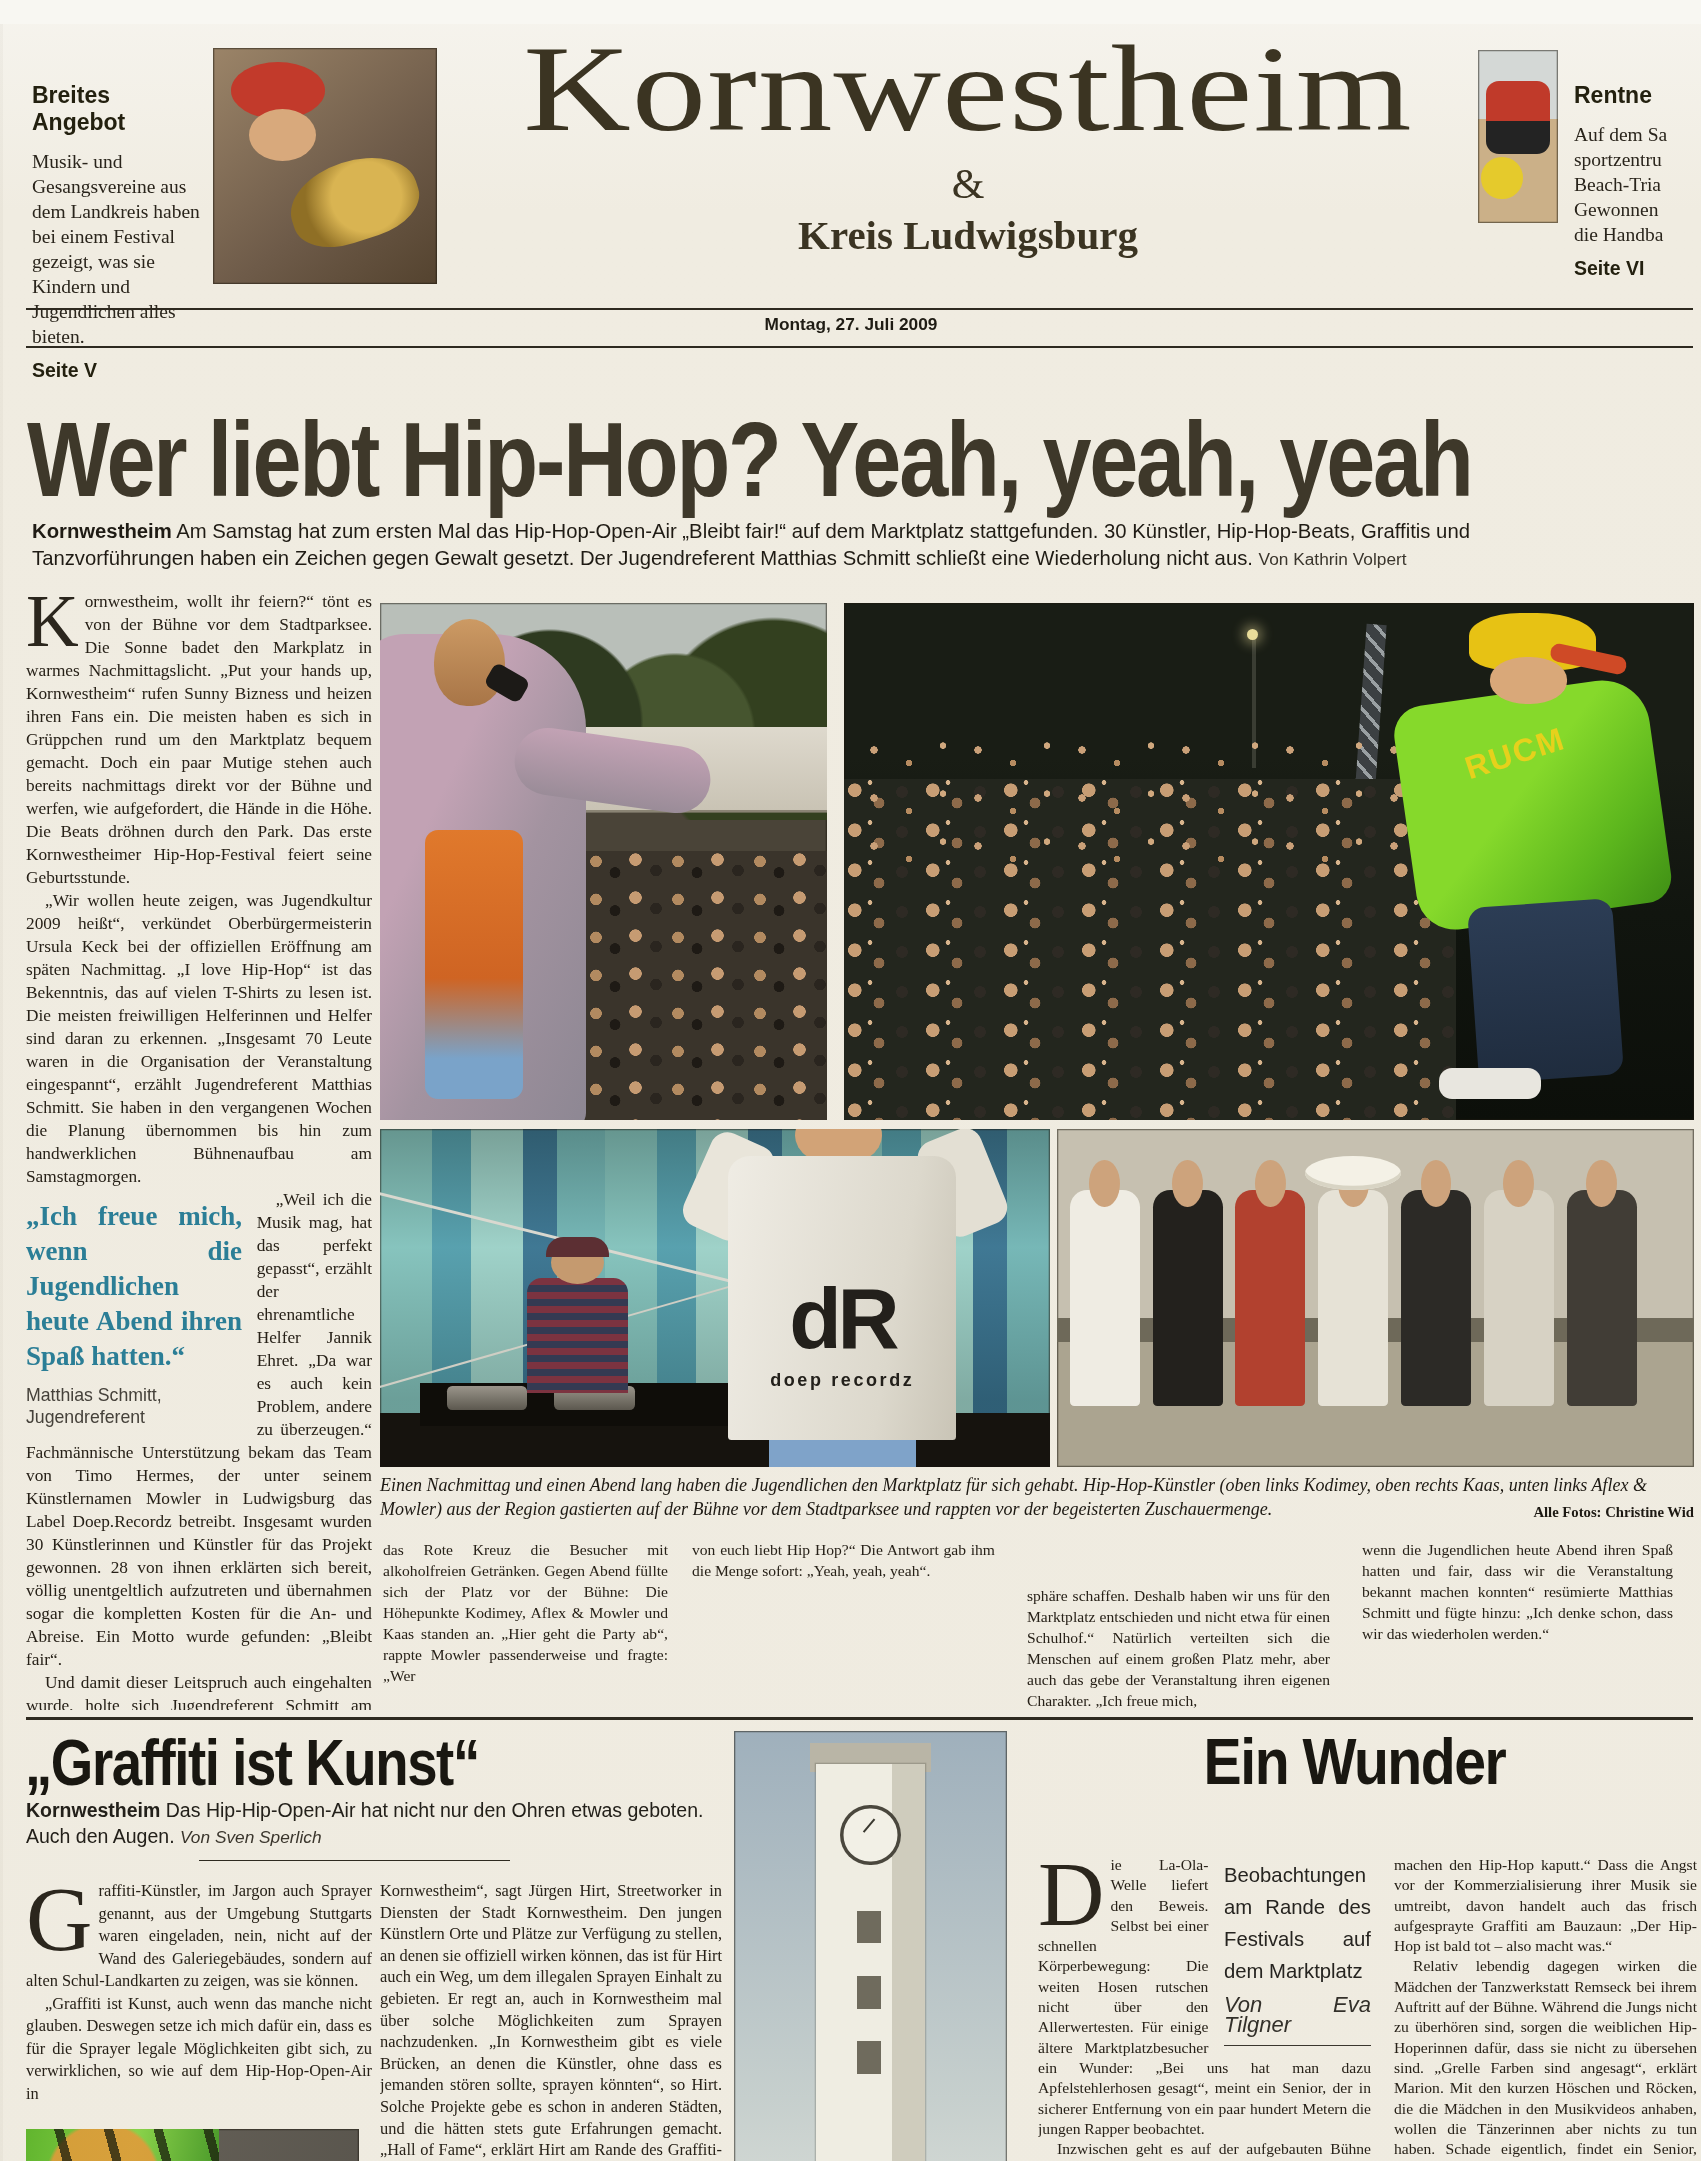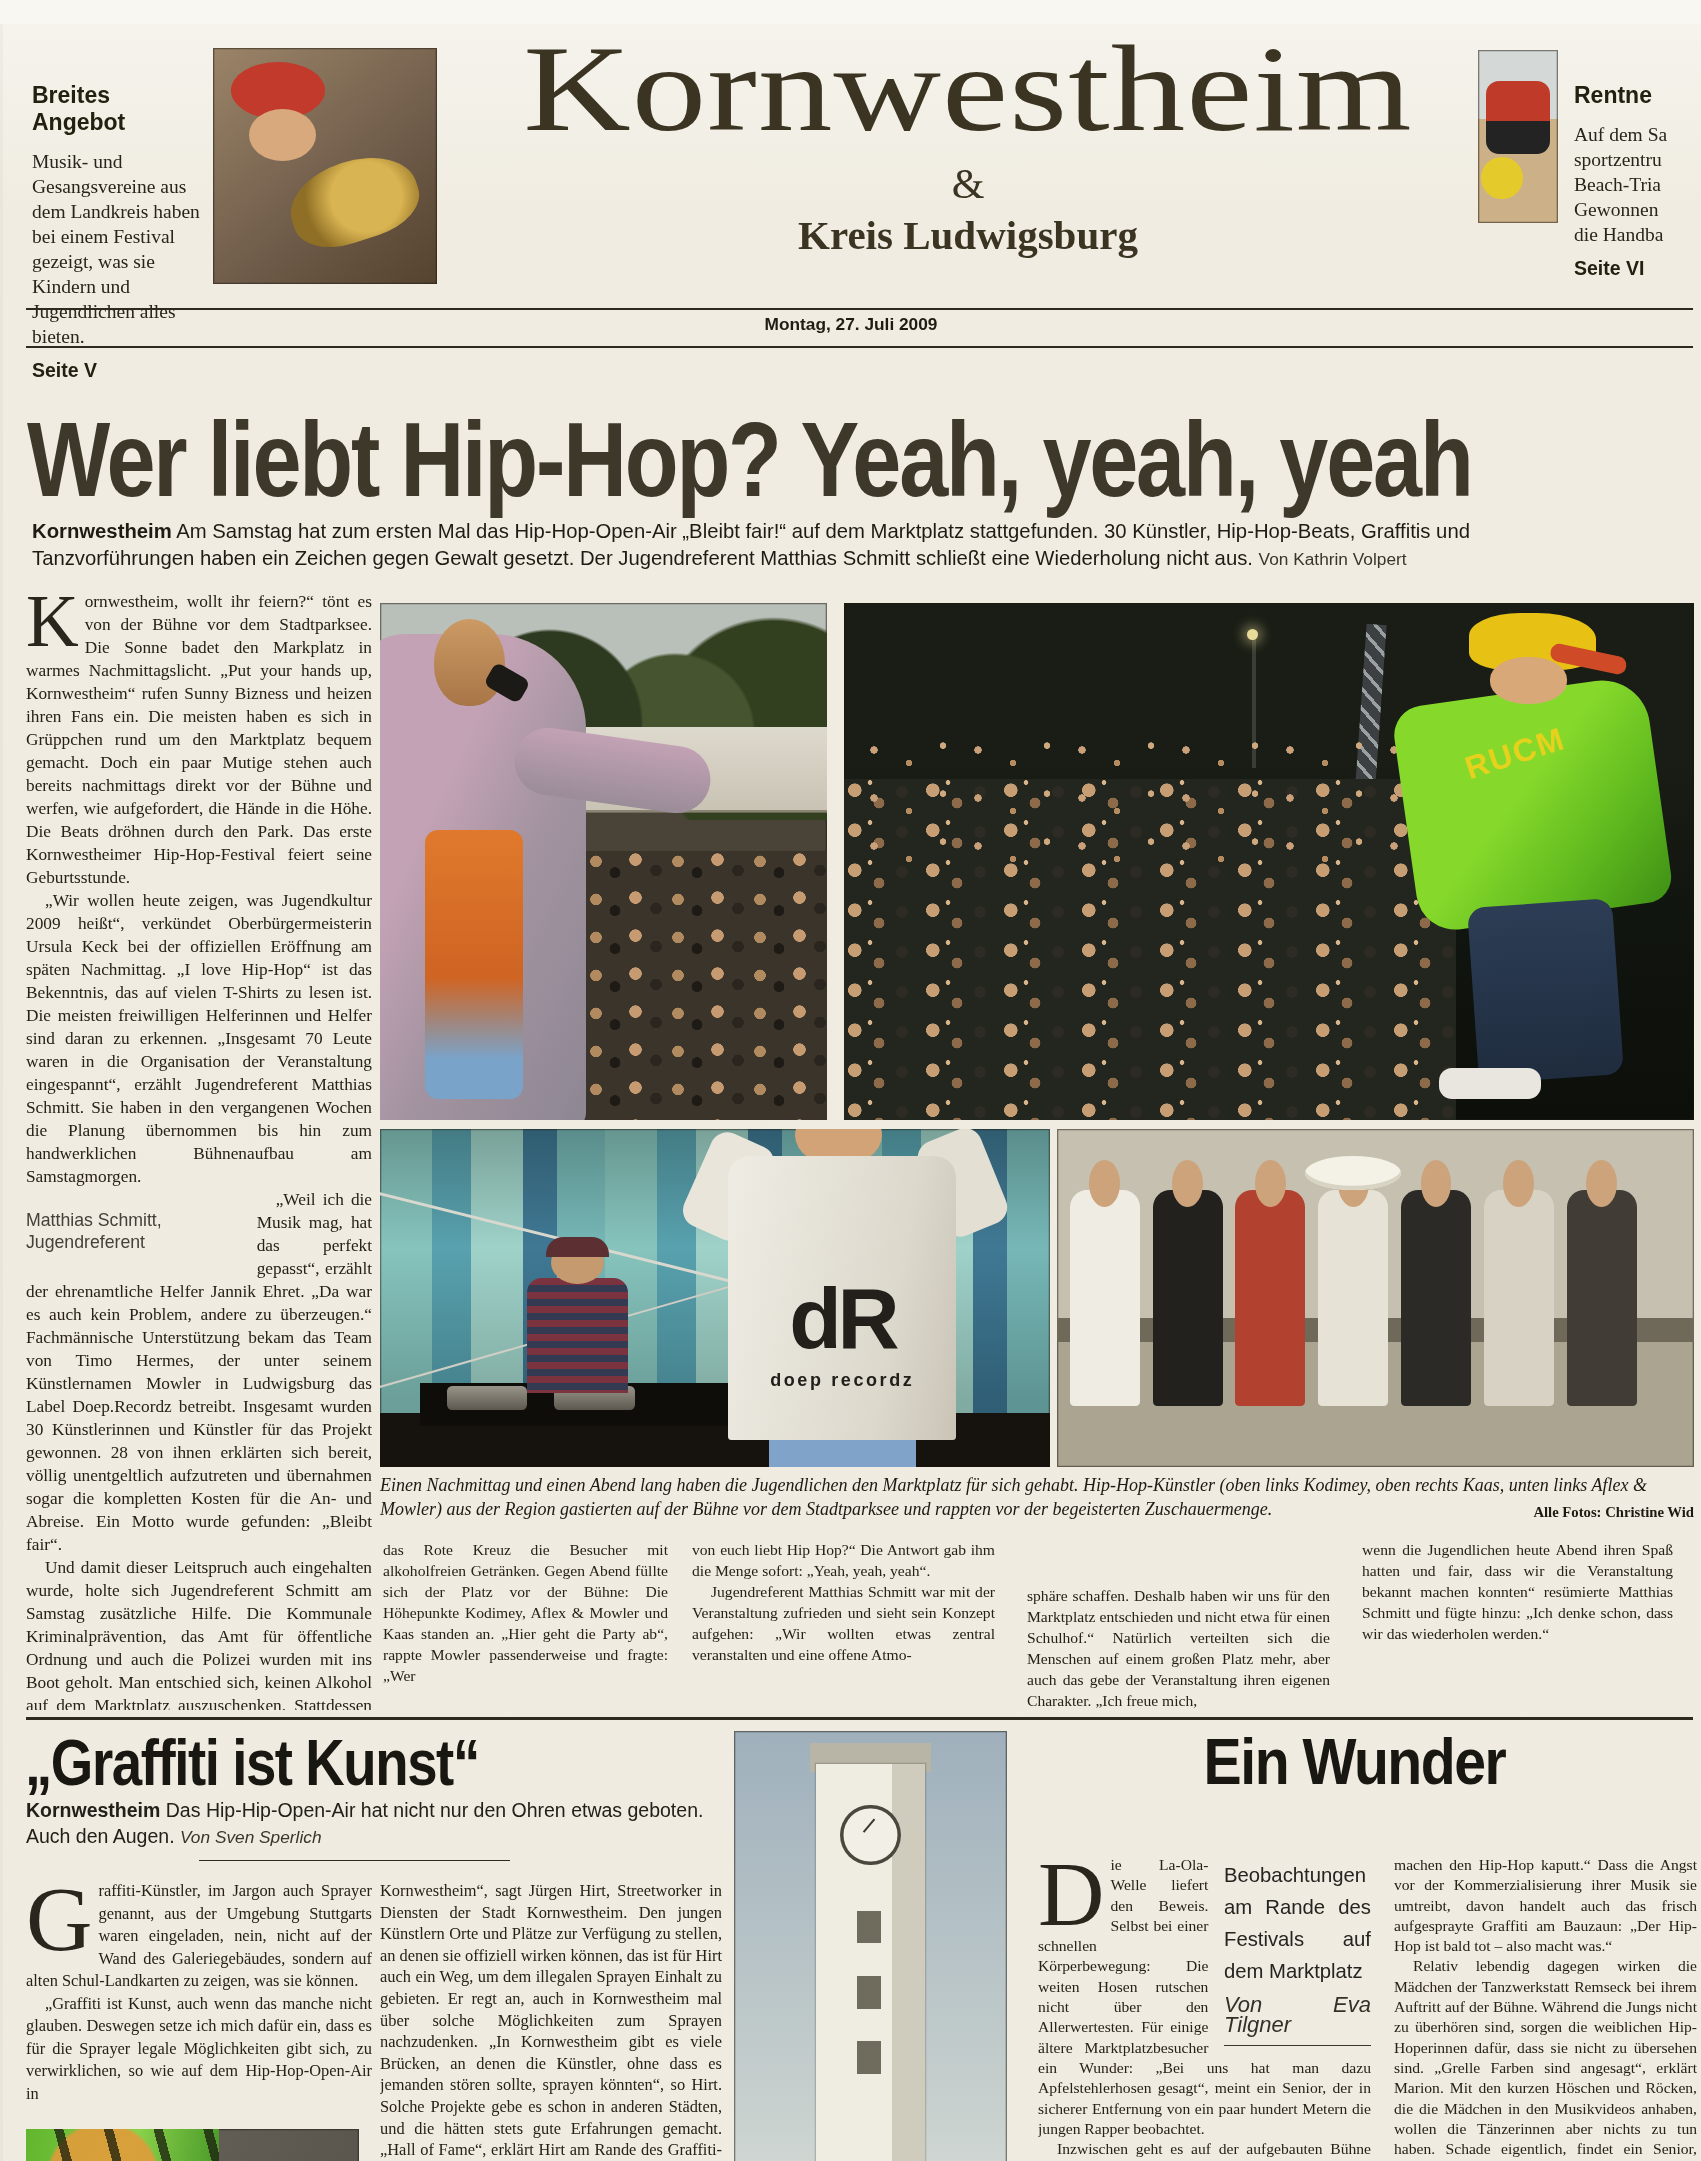--- a/index.html
+++ b/index.html
@@ -222,20 +222,21 @@
     <span>Am Samstag hat zum ersten Mal das Hip-Hop-Open-Air „Bleibt fair!“ auf dem Marktplatz stattgefunden. 30 Künstler, Hip-Hop-Beats, Graffitis und Tanzvorführungen haben ein Zeichen gegen Gewalt gesetzt. Der Jugendreferent Matthias Schmitt schließt eine Wiederholung nicht aus.</span>
     <span class="byline-inline">Von Kathrin Volpert</span>
   </div>
 
   <div class="abs bodytext just clip" style="left:26px;top:590px;width:346px;height:1120px;">
     <p class="first">
       <span class="dropcap">K</span><span>ornwestheim, wollt ihr feiern?“ tönt es von der Bühne vor dem Stadtparksee. Die Sonne badet den Markplatz in warmes Nachmittagslicht. „Put your hands up, Kornwestheim“ rufen Sunny Bizness und heizen ihren Fans ein. Die meisten haben es sich in Grüppchen rund um den Marktplatz bequem gemacht. Doch ein paar Mutige stehen auch bereits nachmittags direkt vor der Bühne und werfen, wie aufgefordert, die Hände in die Höhe. Die Beats dröhnen durch den Park. Das erste Kornwestheimer Hip-Hop-Festival feiert seine Geburtsstunde.</span>
     </p>
     <p>„Wir wollen heute zeigen, was Jugendkultur 2009 heißt“, verkündet Oberbürgermeisterin Ursula Keck bei der offiziellen Eröffnung am späten Nachmittag. „I love Hip-Hop“ ist das Bekenntnis, das auf vielen T-Shirts zu lesen ist. Die meisten freiwilligen Helferinnen und Helfer sind daran zu erkennen. „Insgesamt 70 Leute waren in die Organisation der Veranstaltung eingespannt“, erzählt Jugendreferent Matthias Schmitt. Sie haben in den vergangenen Wochen die Planung übernommen bis hin zum handwerklichen Bühnenaufbau am Samstagmorgen.</p>
     <div id="pullquote">
+      <div class="pq-text">„Ich freue mich, wenn die Jugendlichen heute Abend ihren Spaß hatten.“</div>
       <div class="pq-name">Matthias Schmitt,</div>
       <div class="pq-role">Jugendreferent</div>
     </div>
     <p>„Weil ich die Musik mag, hat das perfekt gepasst“, erzählt der ehrenamtliche Helfer Jannik Ehret. „Da war es auch kein Problem, andere zu überzeugen.“ Fachmännische Unterstützung bekam das Team von Timo Hermes, der unter seinem Künstlernamen Mowler in Ludwigsburg das Label Doep.Recordz betreibt. Insgesamt wurden 30 Künstlerinnen und Künstler für das Projekt gewonnen. 28 von ihnen erklärten sich bereit, völlig unentgeltlich aufzutreten und übernahmen sogar die kompletten Kosten für die An- und Abreise. Ein Motto wurde gefunden: „Bleibt fair“.</p>
     <p>Und damit dieser Leitspruch auch eingehalten wurde, holte sich Jugendreferent Schmitt am Samstag zusätzliche Hilfe. Die Kommunale Kriminalprävention, das Amt für öffentliche Ordnung und auch die Polizei wurden mit ins Boot geholt. Man entschied sich, keinen Alkohol auf dem Marktplatz auszuschenken. Stattdessen versorgte</p>
   </div>
 
   <div id="photoA" class="ph" style="left:380px;top:603px;width:447px;height:517px;">
     <div class="trees"></div>
     <div class="building"></div>
@@ -311,21 +312,20 @@
   </div>
 
   <div class="abs caption" style="left:380px;top:1473px;width:1271px;">Einen Nachmittag und einen Abend lang haben die Jugendlichen den Marktplatz für sich gehabt. Hip-Hop-Künstler (oben links Kodimey, oben rechts Kaas, unten links Aflex &amp; Mowler) aus der Region gastierten auf der Bühne vor dem Stadtparksee und rappten vor der begeisterten Zuschauermenge.</div>
   <div class="abs credit" style="left:1461px;top:1504px;width:233px;text-align:right;">Alle Fotos: Christine Wid</div>
 
   <div class="abs bodytext colsmall just clip" style="left:383px;top:1539px;width:285px;height:169px;">
     <p class="first">das Rote Kreuz die Besucher mit alkoholfreien Getränken. Gegen Abend füllte sich der Platz vor der Bühne: Die Höhepunkte Kodimey, Aflex &amp; Mowler und Kaas standen an. „Hier geht die Party ab“, rappte Mowler passenderweise und fragte: „Wer</p>
   </div>
   <div class="abs bodytext colsmall just clip" style="left:692px;top:1539px;width:303px;height:169px;">
     <p class="first">von euch liebt Hip Hop?“ Die Antwort gab ihm die Menge sofort: „Yeah, yeah, yeah“.</p>
-    <p>Jugendreferent Matthias Schmitt war mit der Veranstaltung zufrieden und sieht sein Konzept aufgehen: „Wir wollten etwas zentral veranstalten und eine offene Atmo-</p>
   </div>
   <div class="abs bodytext colsmall just clip" style="left:1027px;top:1585px;width:303px;height:169px;font-family:Liberation Serif, serif;">
     <p class="first">sphäre schaffen. Deshalb haben wir uns für den Marktplatz entschieden und nicht etwa für einen Schulhof.“ Natürlich verteilten sich die Menschen auf einem großen Platz mehr, aber auch das gebe der Veranstaltung ihren eigenen Charakter. „Ich freue mich,</p>
   </div>
   <div class="abs bodytext colsmall just clip" style="left:1362px;top:1539px;width:311px;height:169px;">
     <p class="first">wenn die Jugendlichen heute Abend ihren Spaß hatten und fair, dass wir die Veranstaltung bekannt machen konnten“ resümierte Matthias Schmitt und fügte hinzu: „Ich denke schon, dass wir das wiederholen werden.“</p>
   </div>
 
   <div class="abs rule" style="left:26px;top:1717px;width:1667px;height:2.6px;"></div>
 

